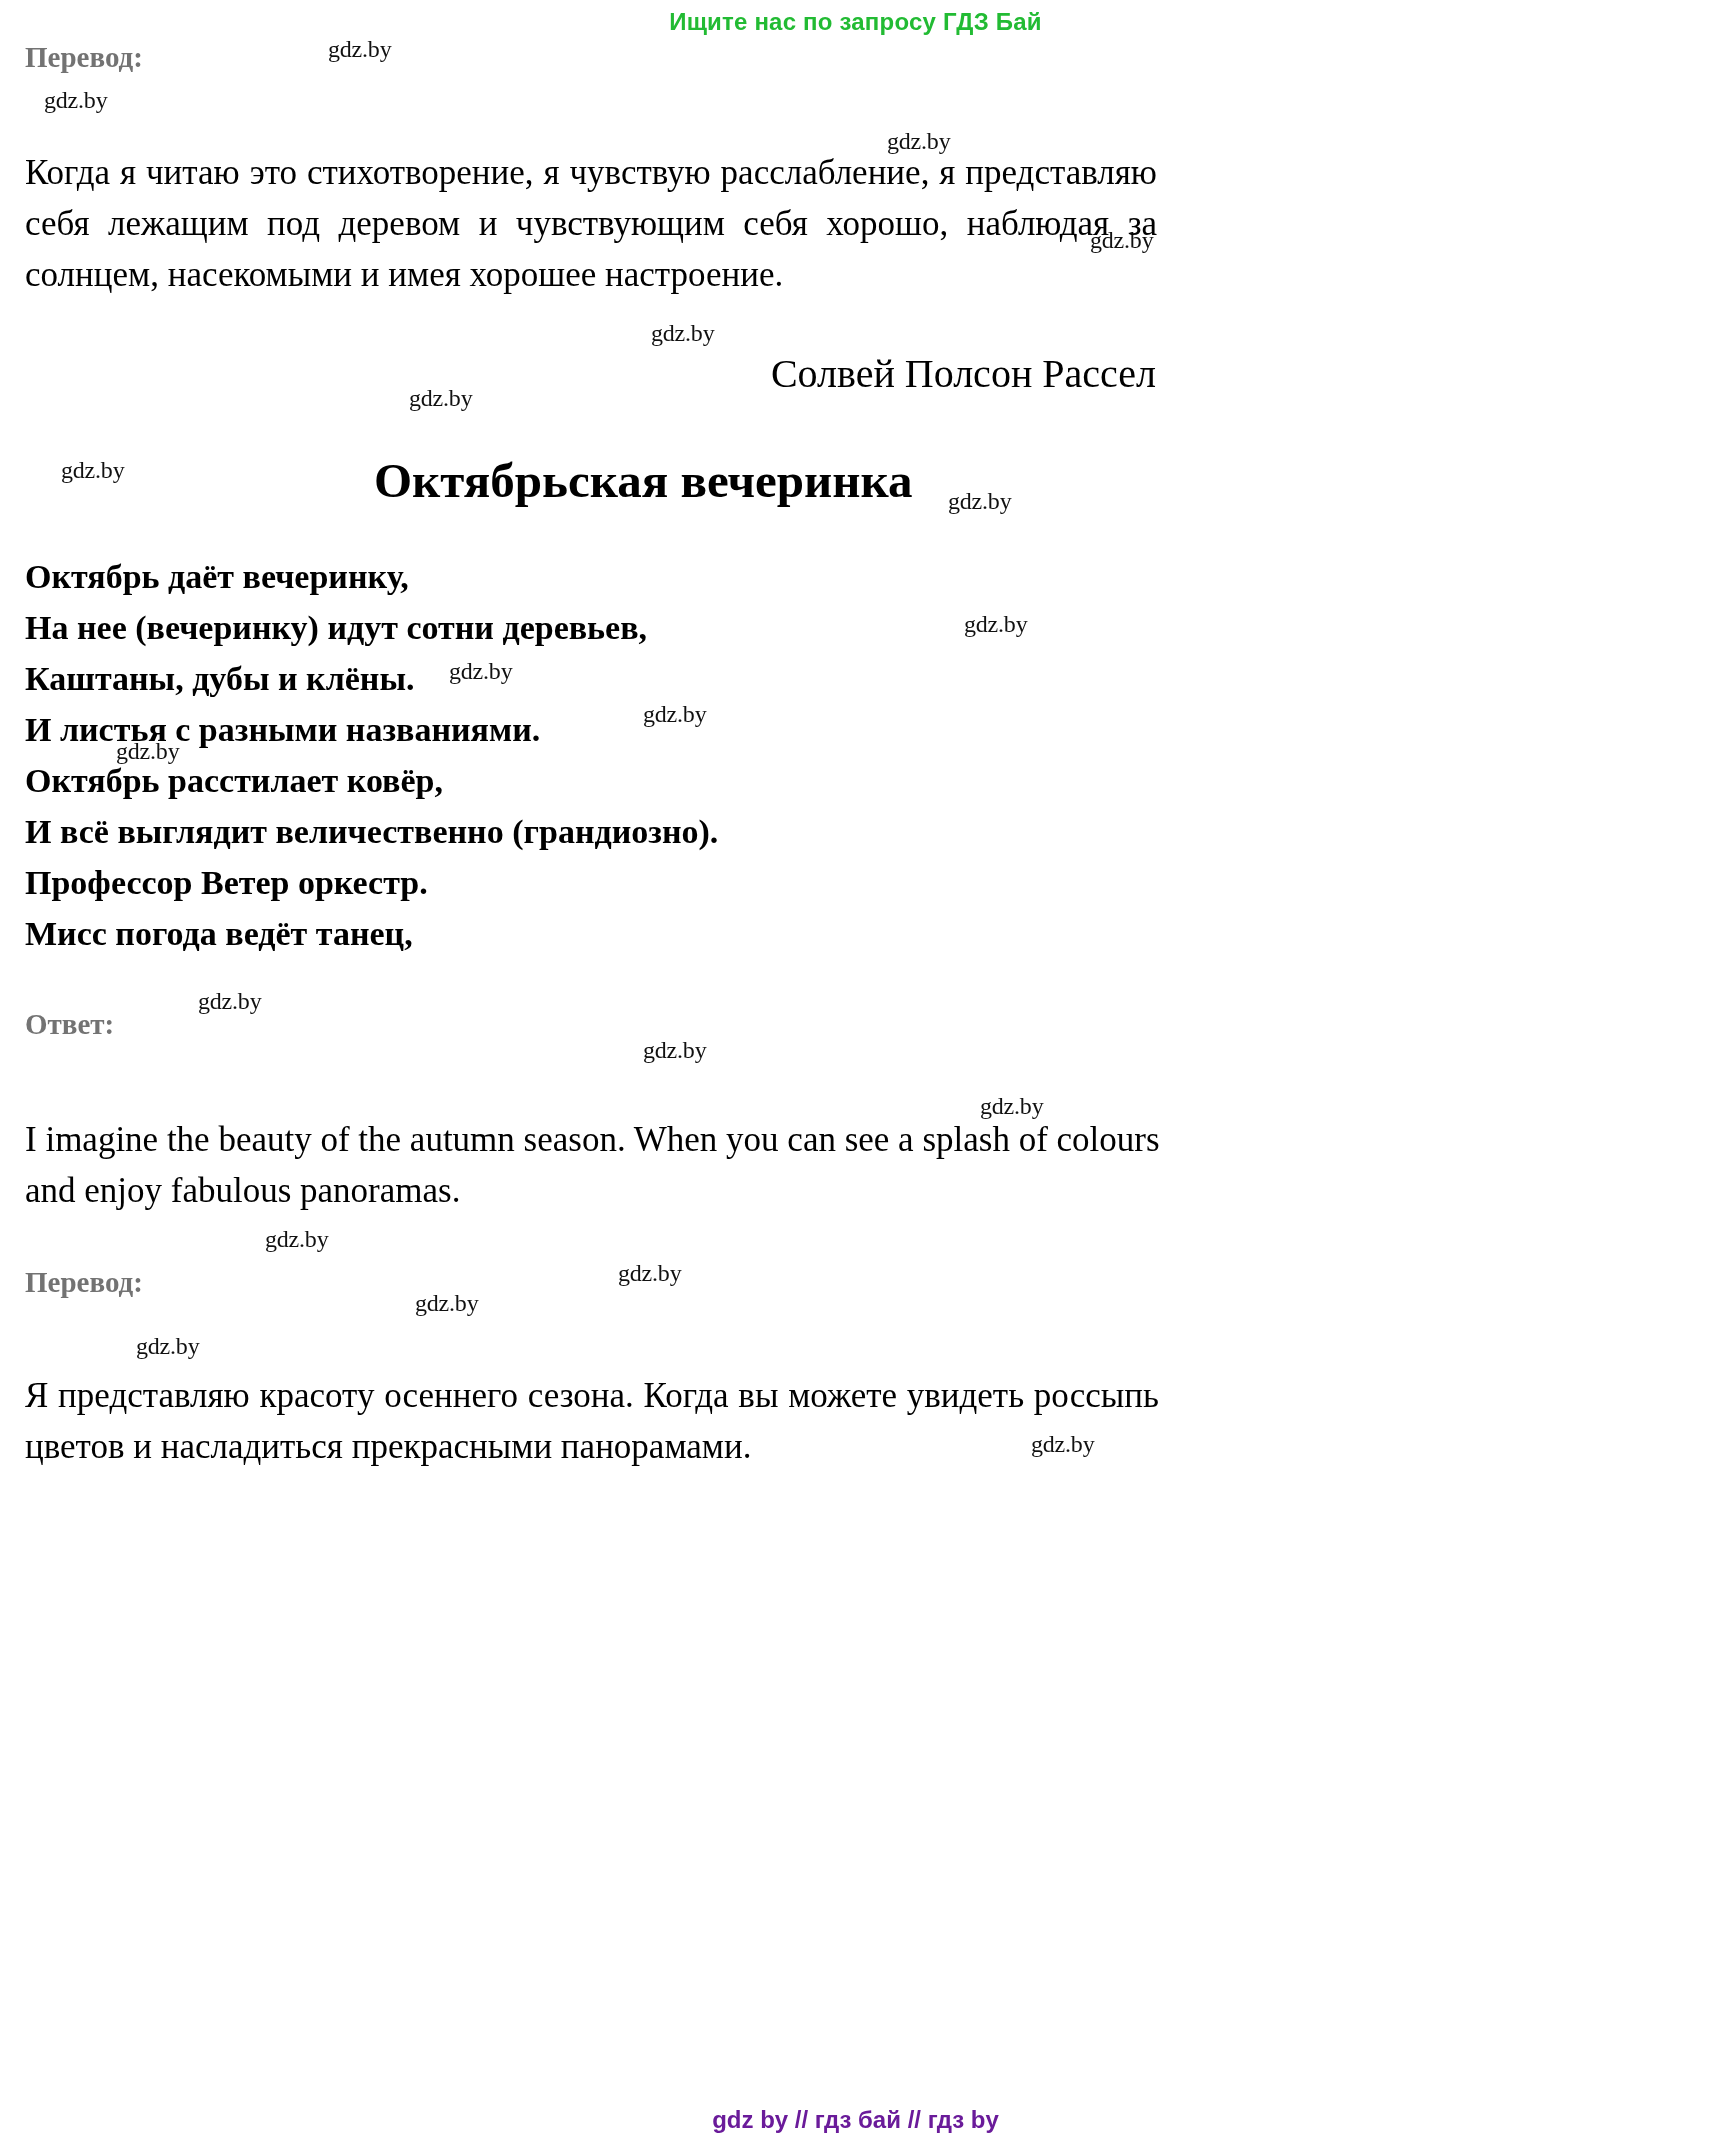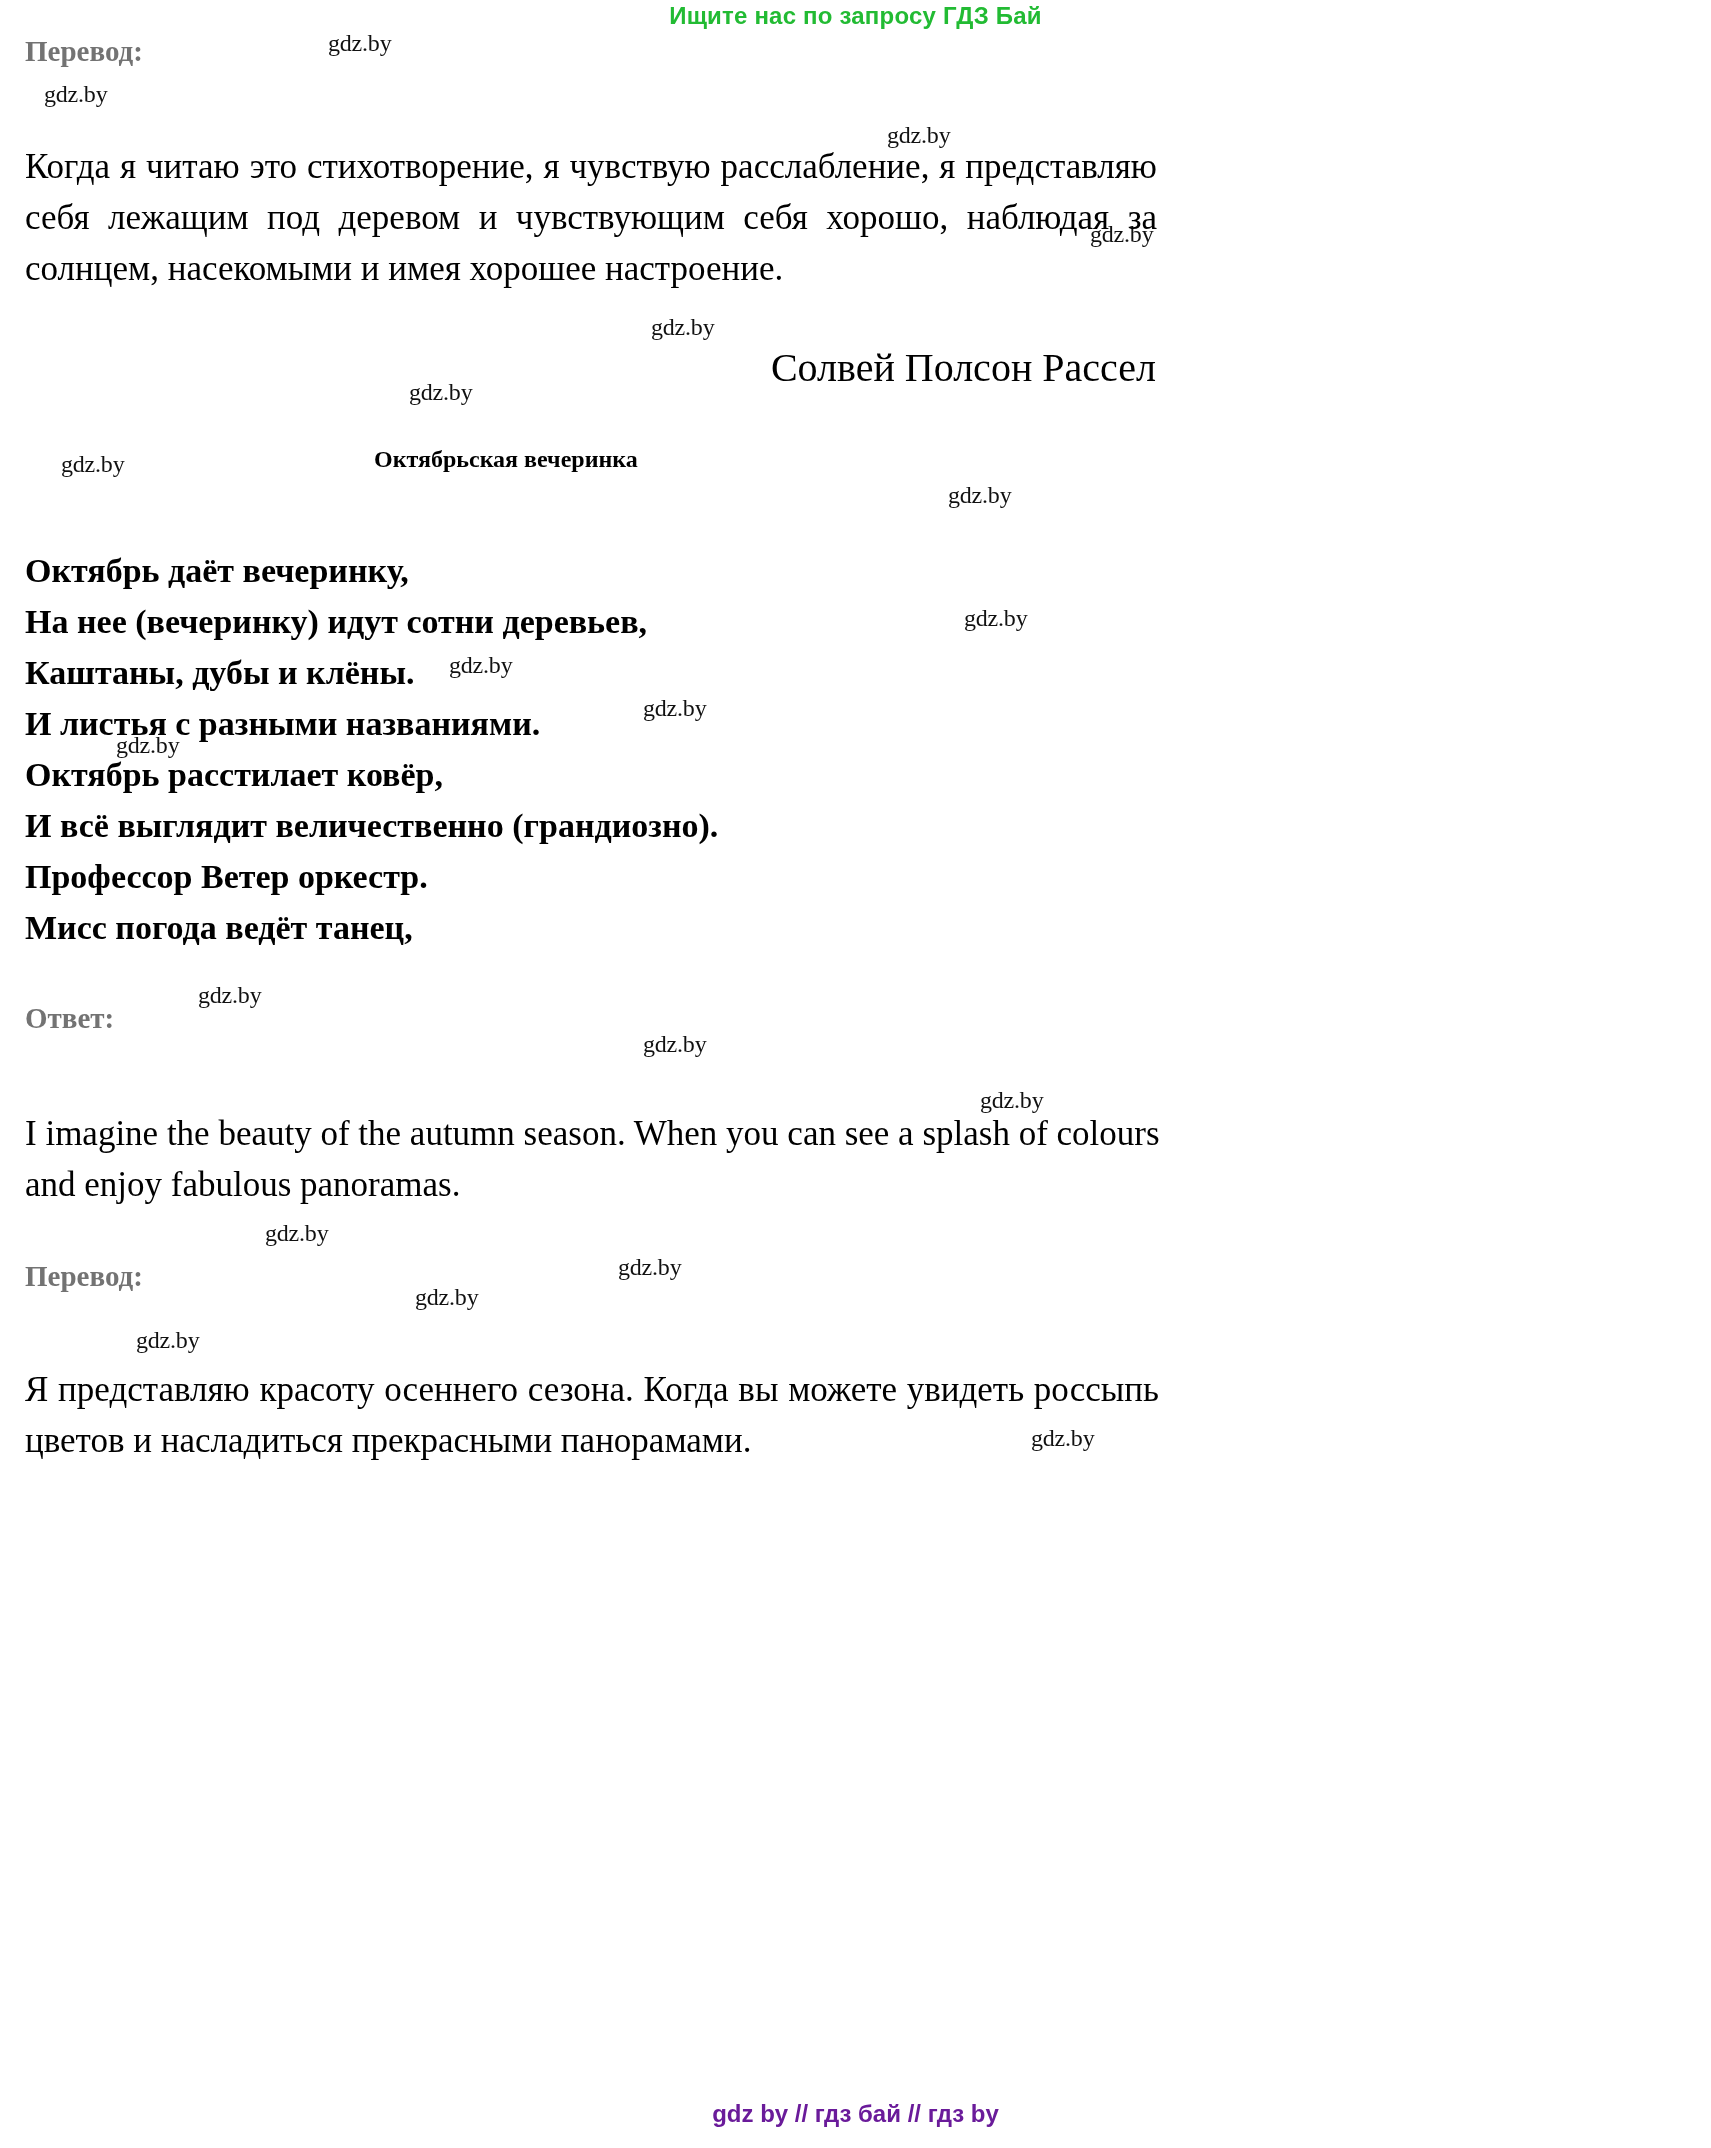--- a/index.html
+++ b/index.html
@@ -13,20 +13,21 @@
     position: relative;
     font-family: "Liberation Serif", "DejaVu Serif", serif;
     color: #000000;
     overflow: hidden;
   }
 
   .page {
     position: relative;
     width: 1711px;
     height: 2043px;
+    margin-top: 6px;
   }
 
   
   .promo-banner {
     position: absolute;
     top: 1.9px;
     left: 0;
     width: 1711px;
     text-align: center;
     font-family: "Liberation Sans", "DejaVu Sans", sans-serif;
@@ -70,21 +71,21 @@
     font-weight: 700;
     font-size: 29px;
     color: #737373;
     white-space: nowrap;
   }
 
   .poem-title {
     position: absolute;
     font-family: "Liberation Serif", "DejaVu Serif", serif;
     font-weight: 700;
-    font-size: 24px;
+    font-size: 49px;
     white-space: nowrap;
   }
 
   
   .para {
     position: absolute;
     font-family: "Liberation Serif", "DejaVu Serif", serif;
     font-size: 35px;
     line-height: 51px;
     text-align: justify;

